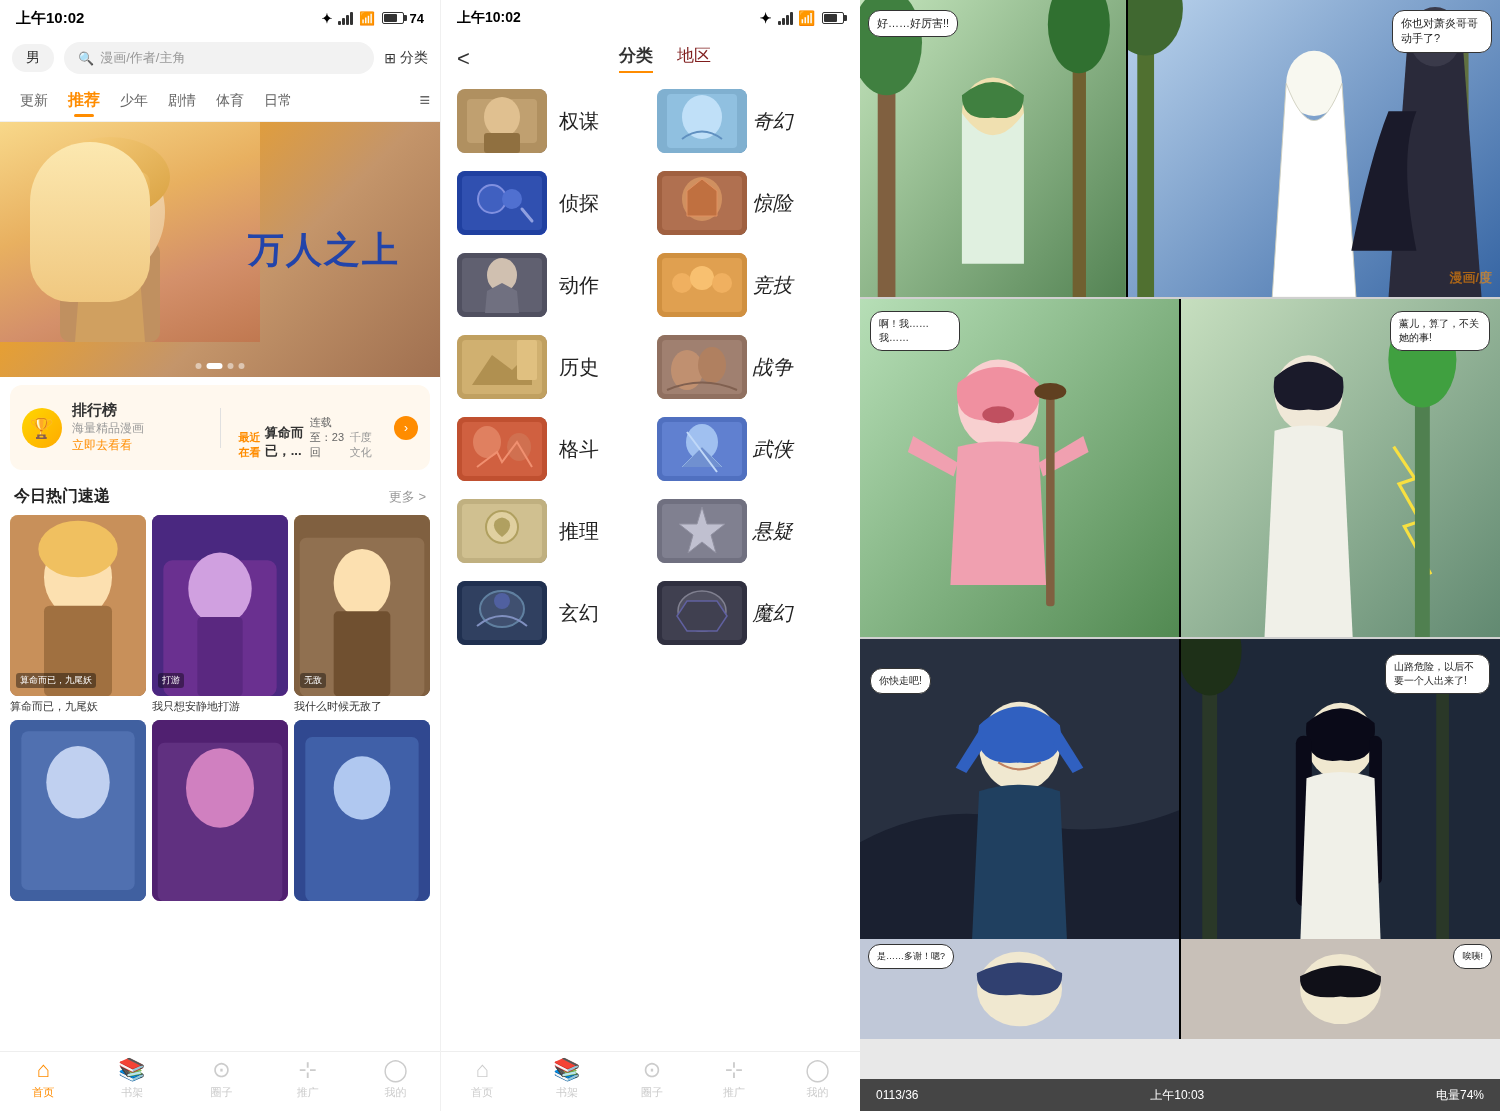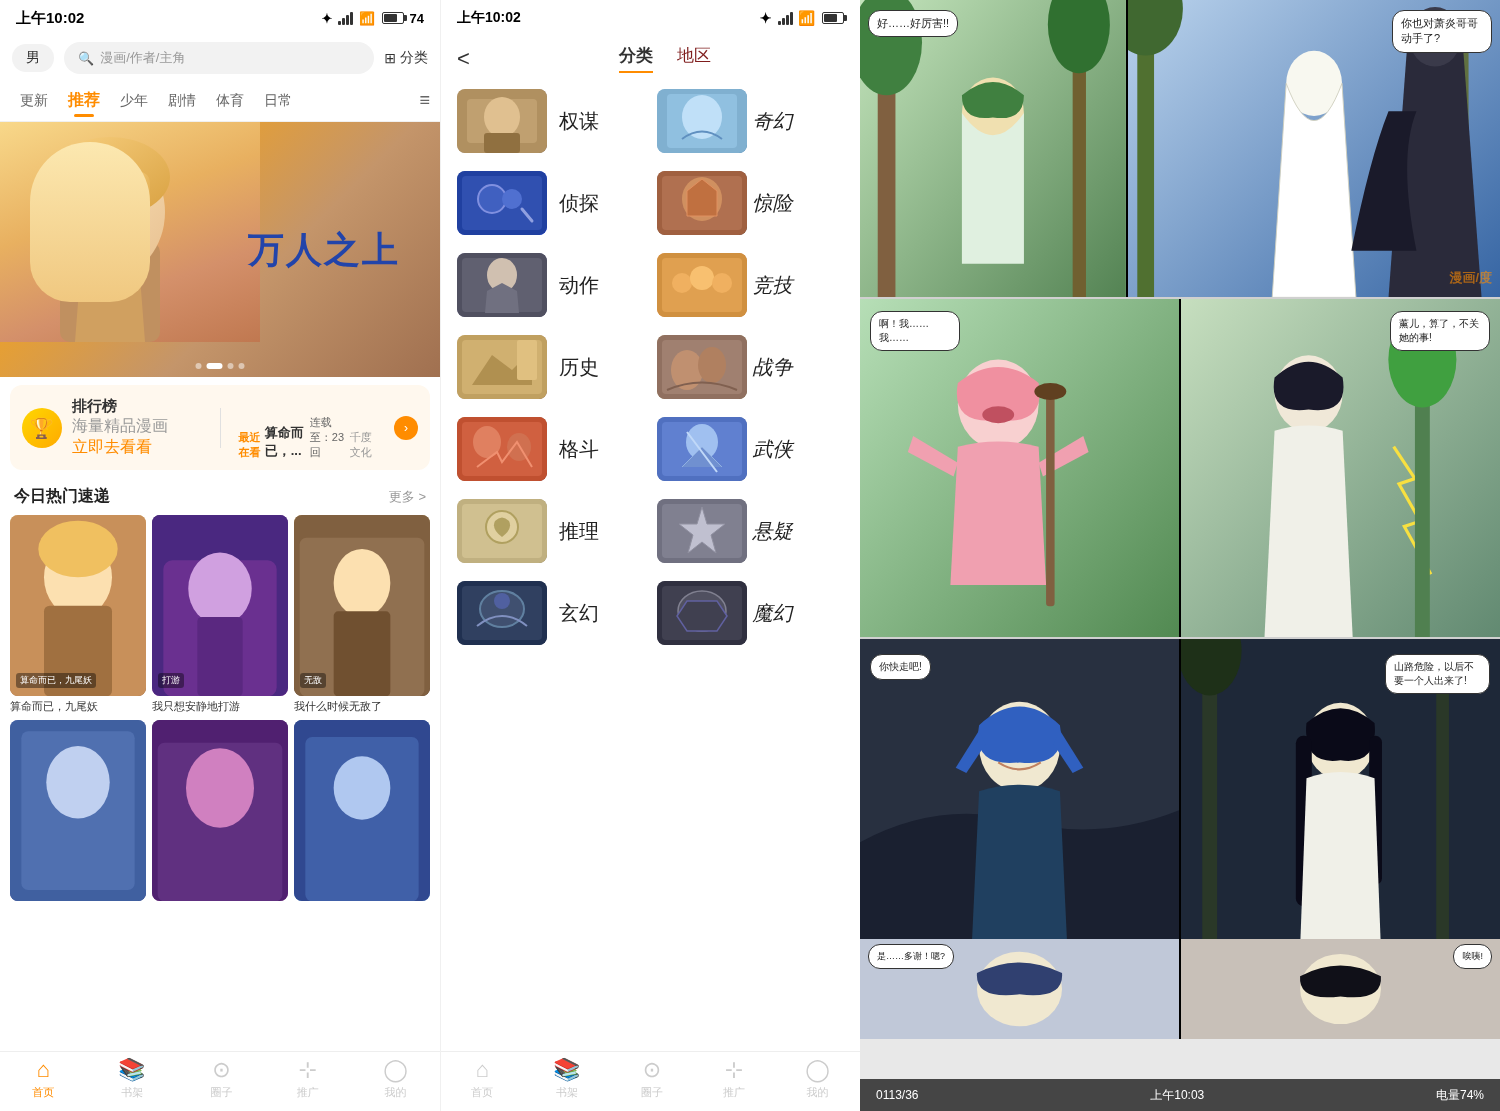--- a/index.html
+++ b/index.html
@@ -205,21 +205,21 @@
       justify-content: center;
       font-size: 20px;
       flex-shrink: 0;
     }
 
     .ranking-text {
       flex: 1;
     }
 
     .ranking-title { font-size: 15px; font-weight: 700; color: #333; }
-    .ranking-subtitle { font-size: 16px; color: #999; }
+    .ranking-subtitle { font-size: 12px; color: #999; }
 
     .divider-v {
       width: 1px;
       height: 40px;
       background: #e0e0e0;
     }
 
     .recent-read {
       flex: 1;
       display: flex;
@@ -1235,21 +1235,21 @@
 
           <path d="M112 90 Q150 55 188 90 Q195 130 150 125 Q105 130 112 90" fill="#3060c0"></path>
 
           <path d="M112 95 L90 130 L100 135 L118 108" fill="#3060c0"></path>
           <path d="M188 95 L210 130 L200 135 L182 108" fill="#3060c0"></path>
 
           <path d="M130 125 Q150 138 170 125" stroke="#c08060" stroke-width="2" fill="none"></path>
 
           <path d="M112 152 Q150 140 188 152 L195 300 L105 300 Z" fill="#204060"></path>
         </svg>
-        <div class="speech-bubble" style="top:15px;left:10px;font-size:10px;max-width:85px;">你快走吧!</div>
+        <div class="speech-bubble" style="top:29px;left:10px;font-size:10px;max-width:85px;">你快走吧!</div>
       </div>
       <div class="panel-p3-right">
         <svg width="100%" height="100%" viewBox="0 0 300 300" preserveAspectRatio="xMidYMid slice">
           <rect width="300" height="300" fill="#1e2838"></rect>
 
           <rect x="20" y="30" width="14" height="270" fill="#2a3828"></rect>
           <ellipse cx="27" cy="20" rx="30" ry="42" fill="#1e3018"></ellipse>
           <rect x="240" y="40" width="12" height="260" fill="#2a3828"></rect>
 
           <ellipse cx="150" cy="105" rx="32" ry="36" fill="#f0e8d0"></ellipse>

